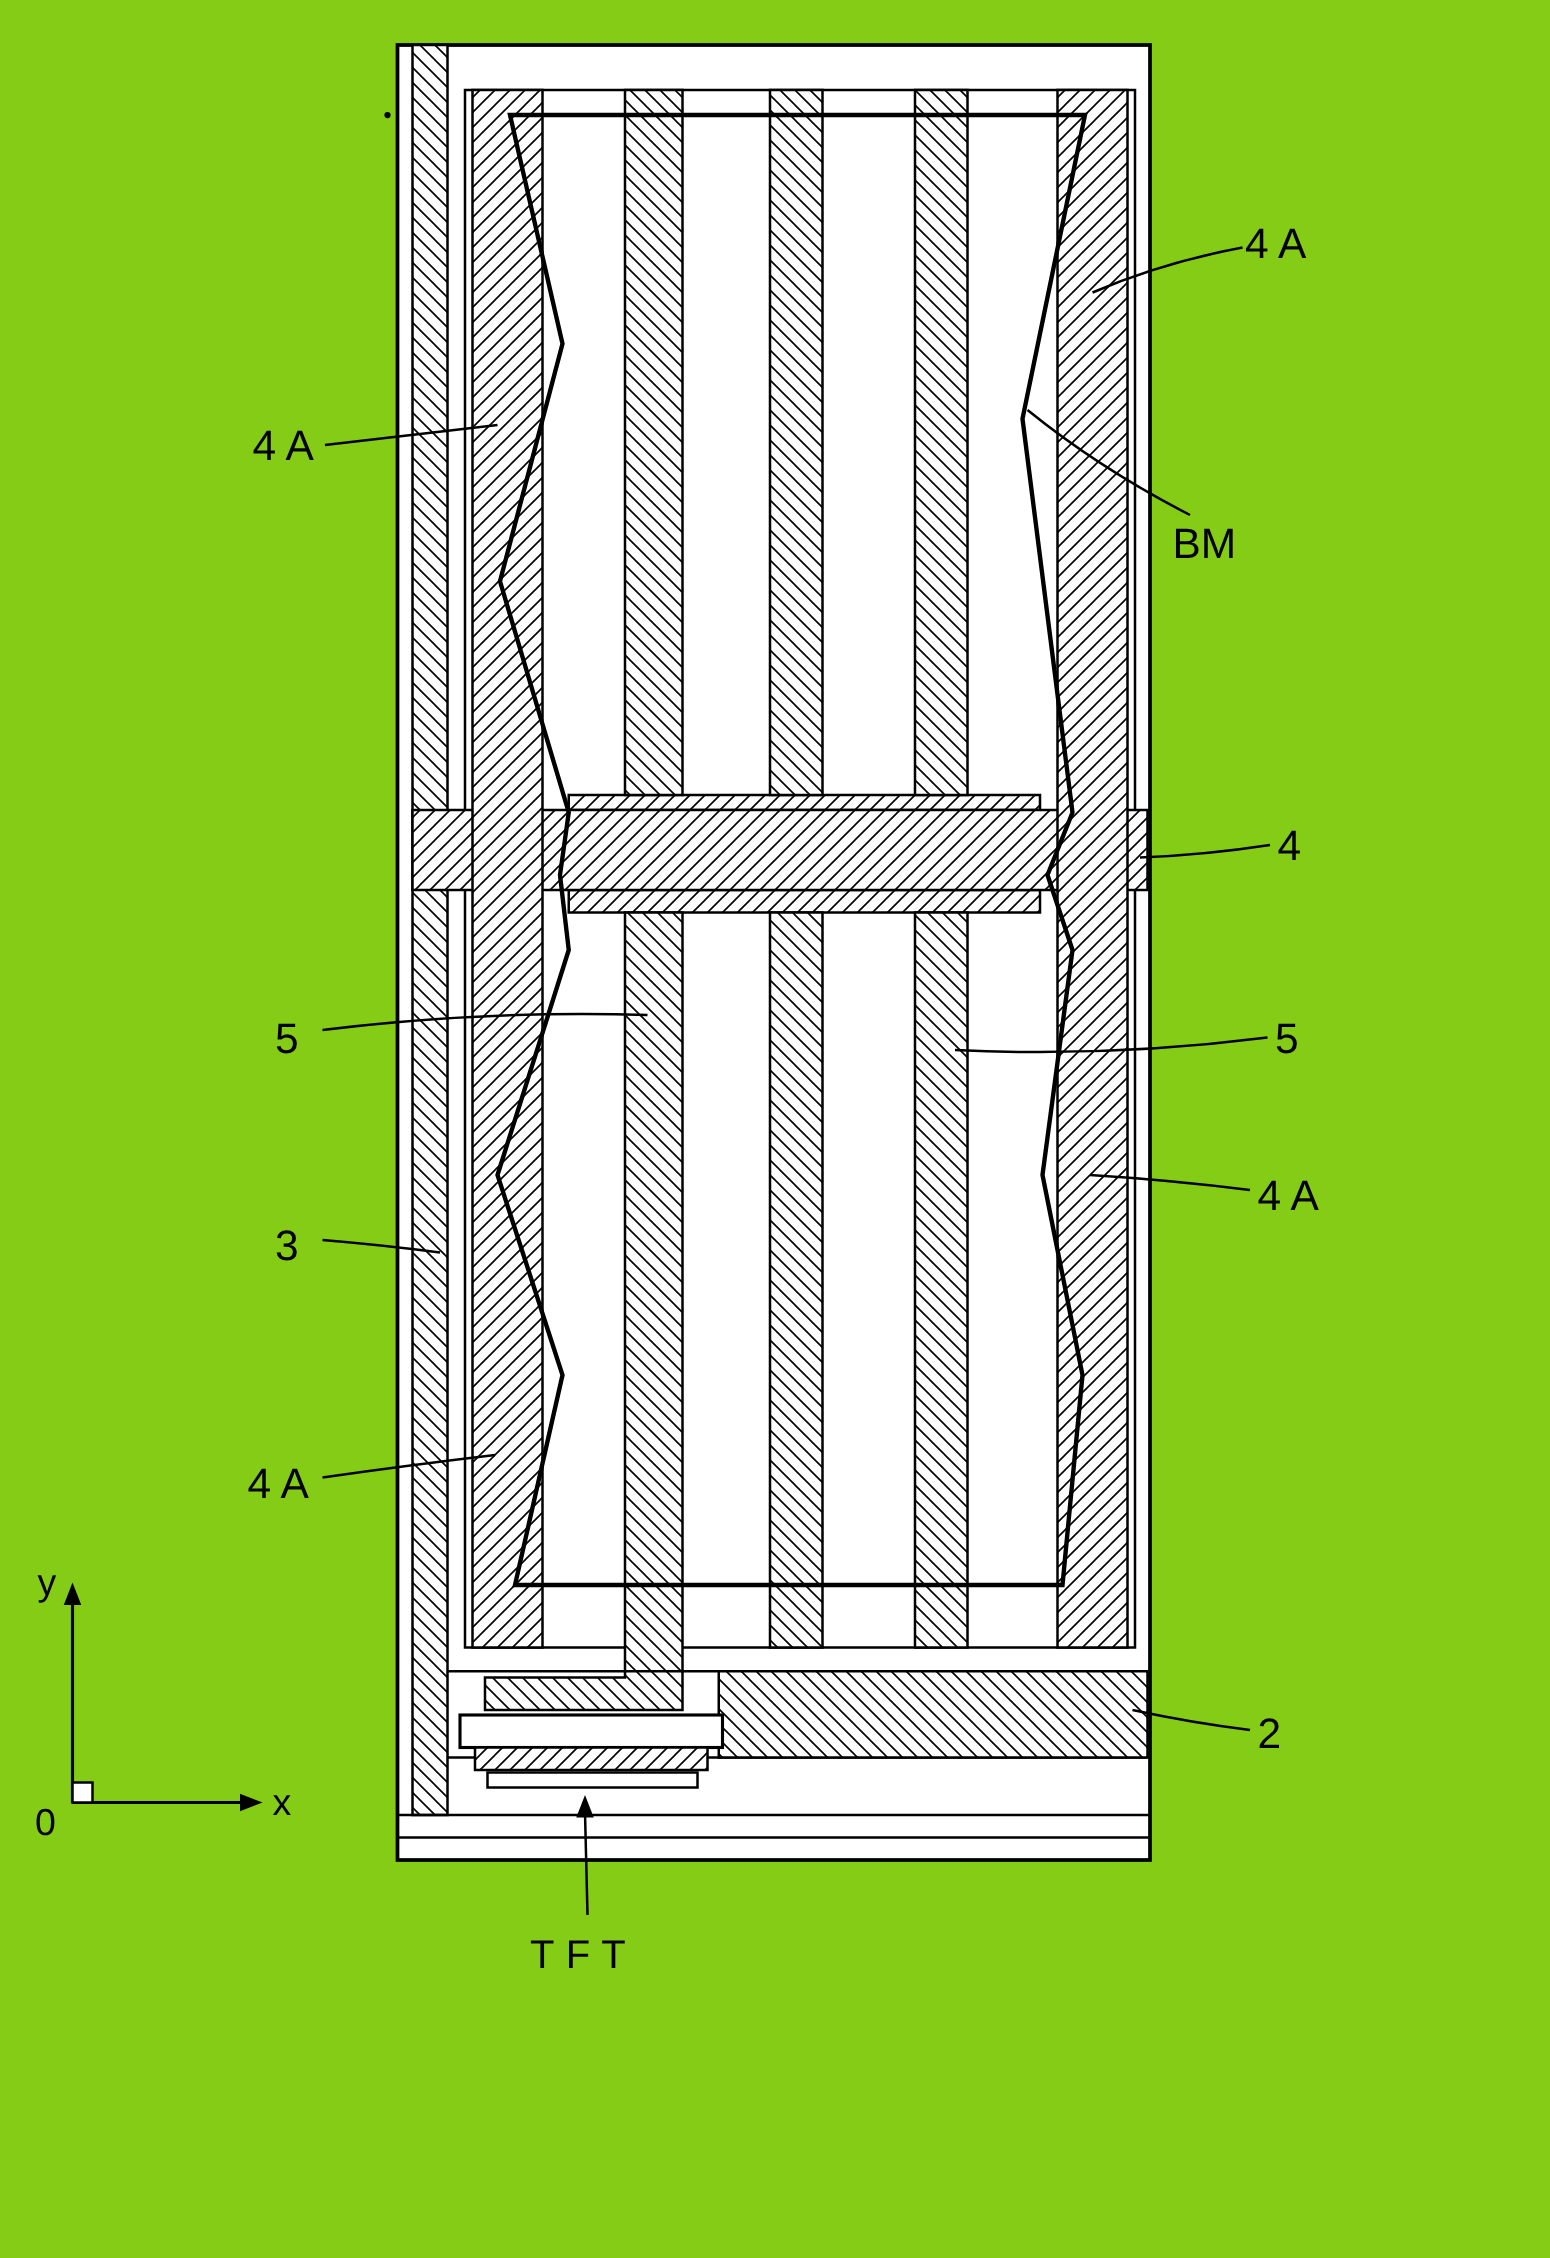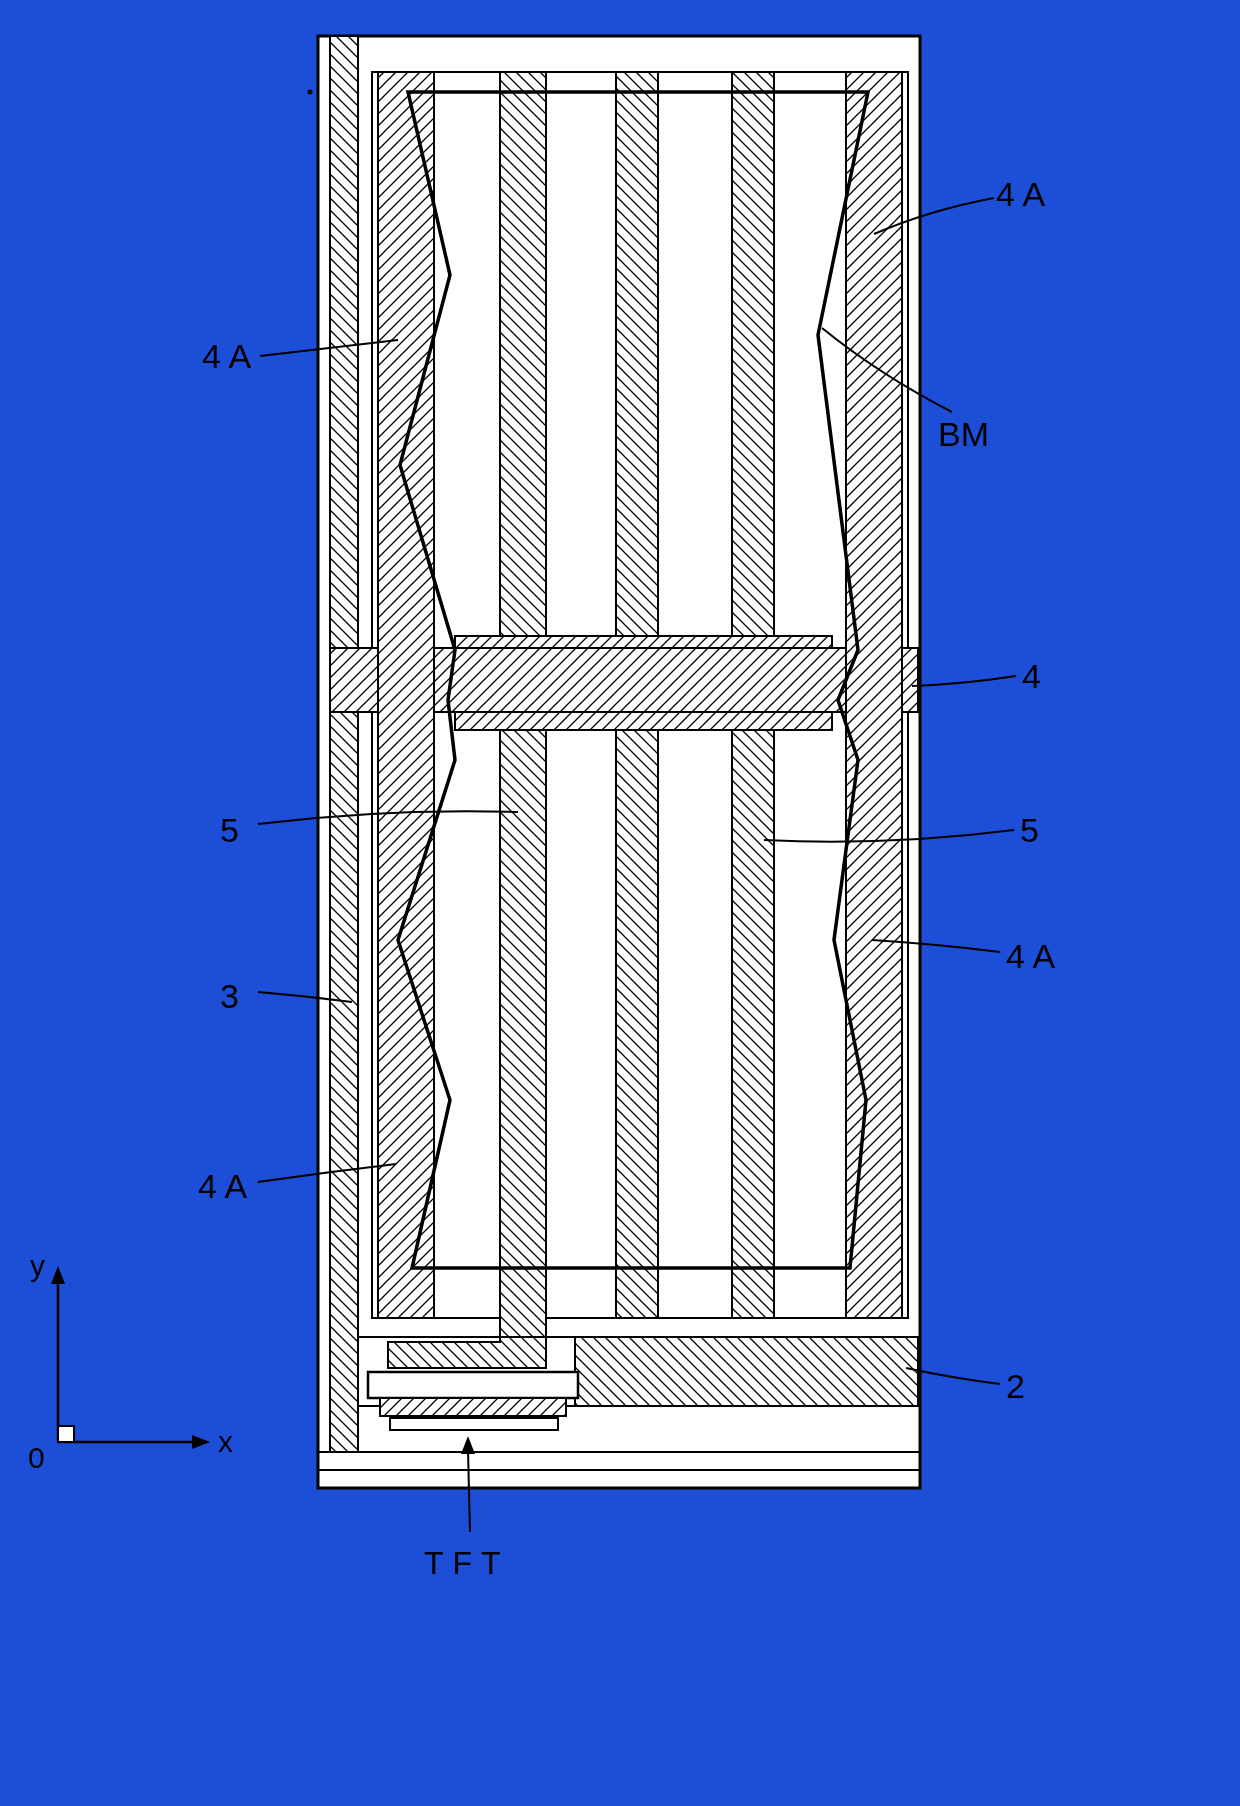--- a/index.html
+++ b/index.html
@@ -7,21 +7,21 @@
     padding: 0;
     background: #ffffff;
     width: 1240px;
     height: 1806px;
     font-family: "Liberation Sans", sans-serif;
   }
   #stage {
     position: relative;
     width: 1240px;
     height: 1806px;
-    background: #1d4ed8;
+    background: #84cc16;
     overflow: hidden;
   }
   svg { display: block; }
   text {
     font-family: "Liberation Sans", sans-serif;
     fill: #000000;
   }
   .lbl { font-size: 34px; }
   .lbl-sm { font-size: 30px; }
   .tft-lbl { font-size: 32px; letter-spacing: 9px; }

